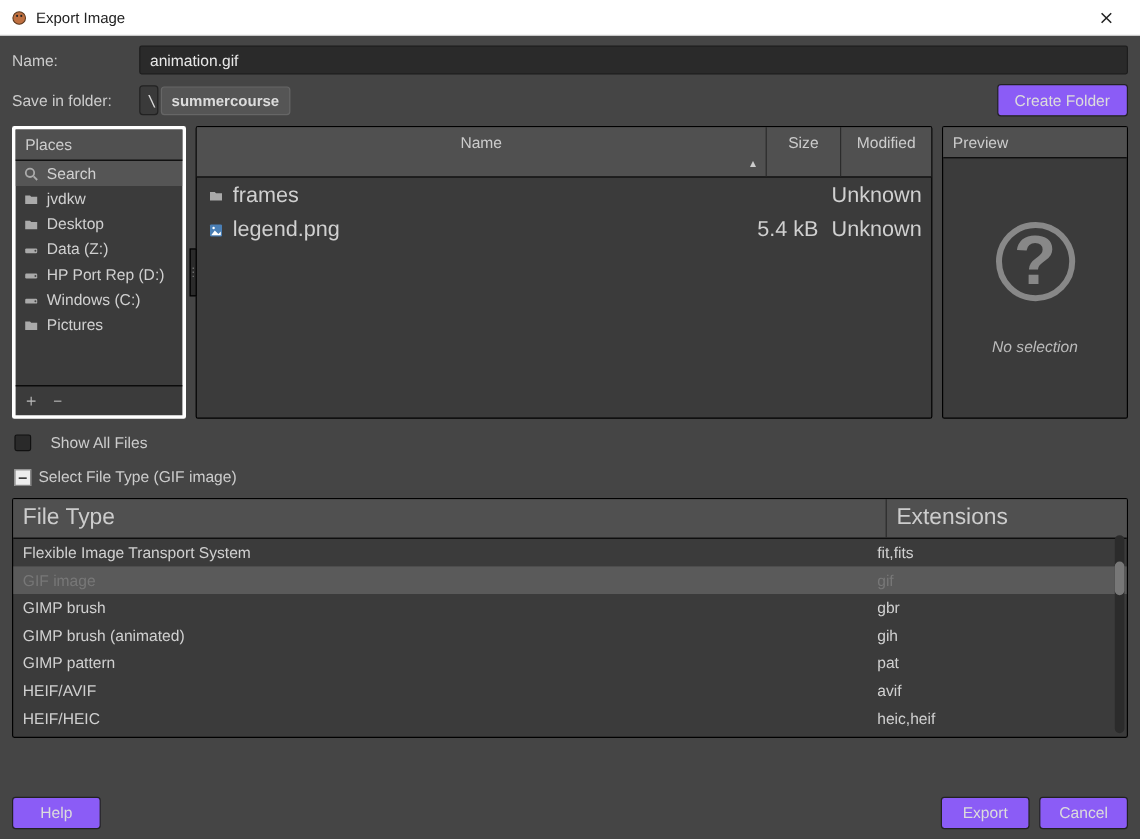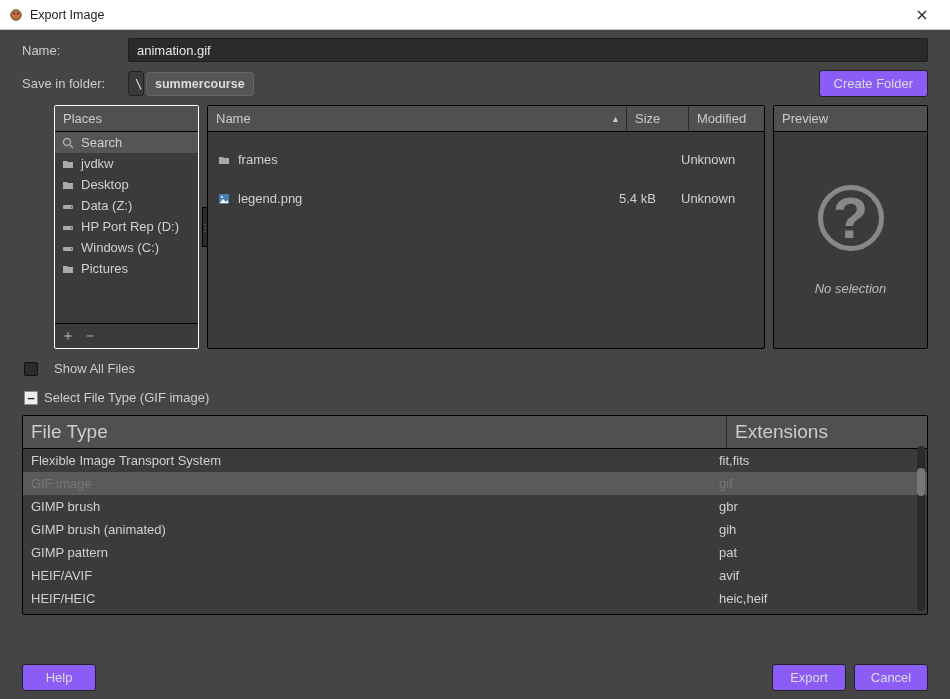--- a/index.html
+++ b/index.html
@@ -31,21 +31,21 @@
   .titlebar .title-text { font-size: 12.5px; }
   .titlebar .close-btn {
     margin-left: auto;
     width: 40px; height: 28px;
     display: flex; align-items: center; justify-content: center;
     color: #222;
     font-size: 14px;
   }
 
   .content {
-    padding: 8px 22px;
+    padding: 8px 10px;
     display: flex;
     flex-direction: column;
     gap: 8px;
     height: calc(100% - 30px);
   }
 
   
   .row { display: flex; align-items: center; gap: 8px; }
   .label { width: 98px; color: #cccccc; font-size: 13px; }
   .text-input {
@@ -81,26 +81,25 @@
   .crumb.active { background: #555; border-color: #666; font-weight: 600; }
 
   
   .browser {
     display: flex;
     gap: 8px;
     height: 244px;
   }
   .places-panel {
     width: 145px;
-    border: 1px solid #ffffff;
+    border: 3px solid #ffffff;
     border-radius: 2px;
     display: flex;
     flex-direction: column;
     background: #3b3b3b;
-    margin-left: 32px;
   }
   .panel-header {
     background: #505050;
     padding: 5px 8px;
     font-size: 13px;
     border-bottom: 1px solid #000;
     color: #cccccc;
   }
   .places-list {
     flex: 1;
@@ -166,34 +165,34 @@
     border-bottom: 1px solid #000;
   }
   .fh-col {
     padding: 5px 8px;
     font-size: 13px;
     border-right: 1px solid #2b2b2b;
     color: #ccc;
     display: flex;
     align-items: center;
     gap: 4px;
+    flex-direction: column;
   }
   .fh-name { flex: 1; }
   .fh-size { width: 62px; }
   .fh-mod { width: 75px; border-right: none; }
   .sort-ind { margin-left: auto; font-size: 10px; }
 
   .file-rows { flex: 1; overflow: hidden; }
   .frow {
     display: flex;
     padding: 4px 8px;
-    font-size: 13px;
+    font-size: 18px;
     color: #d0d0d0;
     align-items: center;
-    margin-top: 16px;
   }
   .fc-icon { width: 16px; margin-right: 6px; font-size: 12px; color:#aaa; display:inline-flex; align-items:center; justify-content:center;}
   .fc-name { flex: 1; }
   .fc-size { width: 62px; text-align: left; }
   .fc-mod { width: 75px; text-align: left; }
 
   .preview-panel {
     width: 155px;
     border: 1px solid #000;
     border-radius: 2px;

